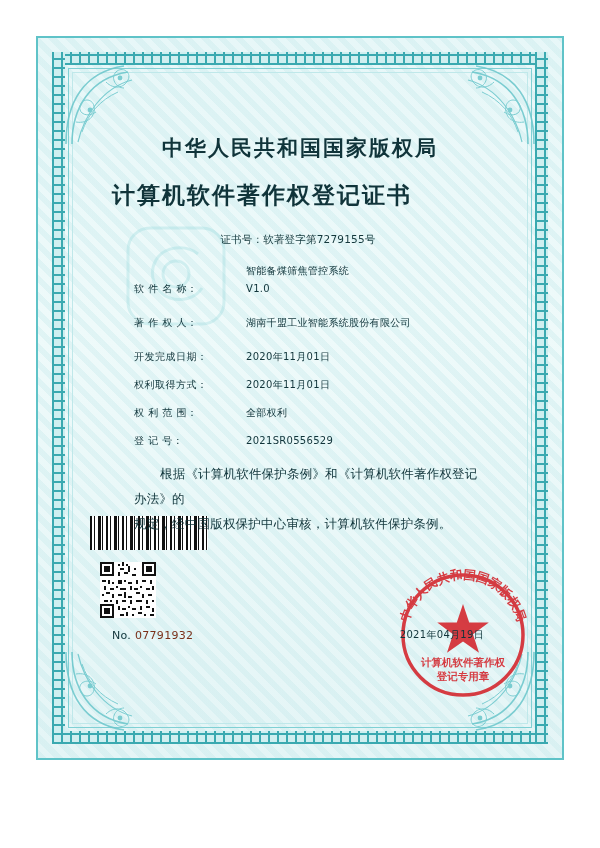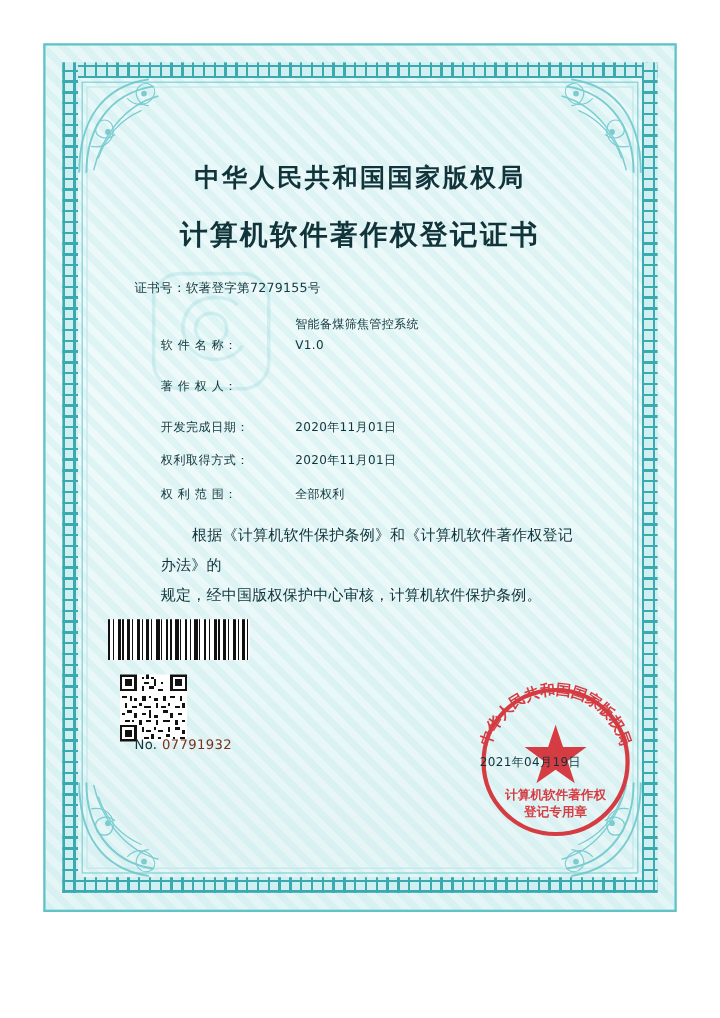--- a/index.html
+++ b/index.html
@@ -98,30 +98,30 @@
 
   .title-main {
     text-align: center;
     font-size: 21px;
     font-weight: bold;
     letter-spacing: 2px;
     color: #10343a;
     margin-top: 16px;
   }
   .title-sub {
-    text-align: center;
+    text-align: left;
     font-size: 23px;
     font-weight: bold;
     letter-spacing: 2px;
     color: #10343a;
     margin-top: 18px;
   }
 
   .cert-no {
-    text-align: left;
+    text-align: center;
     font-size: 10.5px;
     color: #14383c;
     margin-top: 22px;
     padding-right: 4px;
     letter-spacing: 0.2px;
   }
 
   .fields {
     margin-top: 16px;
     padding-left: 22px;
@@ -181,21 +181,21 @@
     position: absolute;
     left: 62px;
     top: 524px;
     width: 56px;
     height: 56px;
   }
 
   .serial {
     position: absolute;
     left: 0;
-    bottom: 21px;
+    bottom: 6px;
     font-size: 11px;
     color: #7a2f18;
     letter-spacing: 0.3px;
   }
   .serial .nolabel { color: #10343a; }
   .issue-date {
     position: absolute;
     right: 4px;
     bottom: 6px;
     font-size: 10px;
@@ -402,40 +402,45 @@
           <div class="field-value">
             <span>智能备煤筛焦管控系统</span>
             <span class="v2">V1.0</span>
           </div>
         </div>
 
         <div class="spacer-sm"></div>
 
         <div class="field-row">
           <div class="field-label">著 作 权 人：</div>
+          <div class="field-value">湖南千盟工业智能系统股份有限公司</div>
         </div>
 
         <div class="spacer-sm"></div>
 
         <div class="field-row">
           <div class="field-label">开发完成日期：</div>
           <div class="field-value">2020年11月01日</div>
         </div>
 
         <div class="field-row">
           <div class="field-label">权利取得方式：</div>
           <div class="field-value">2020年11月01日</div>
         </div>
 
 
         <div class="field-row">
           <div class="field-label">权 利 范 围：</div>
           <div class="field-value">全部权利</div>
         </div>
 
+        <div class="field-row">
+          <div class="field-label">登 记 号：</div>
+          <div class="field-value">2021SR0556529</div>
+        </div>
 
       </div>
 
       <div class="para">
         <span>根据《计算机软件保护条例》和《计算机软件著作权登记办法》的</span>
         <span class="line2">规定，经中国版权保护中心审核，计算机软件保护条例。</span>
       </div>
 
       <div class="serial">
         <span class="nolabel">No.</span>

